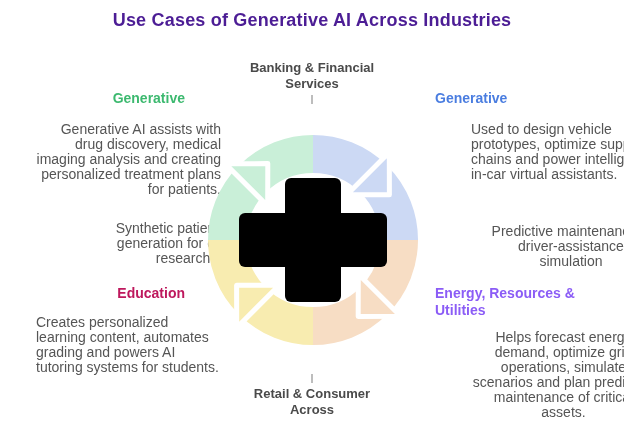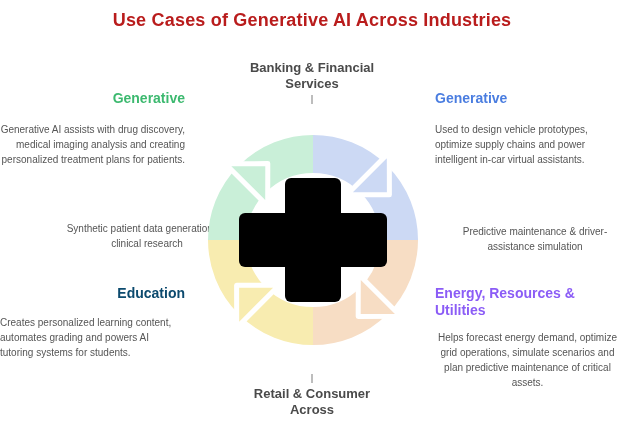--- a/index.html
+++ b/index.html
@@ -7,43 +7,43 @@
     width:624px;height:432px;
     background:#ffffff;
     font-family:"Liberation Sans", sans-serif;
     position:relative;
     overflow:hidden;
     color:#4f4f4f;
   }
   .stage{position:absolute;inset:0;width:624px;height:432px;}
   .title{
     position:absolute;top:10px;left:0;width:624px;
-    text-align:center;font-size:18px;font-weight:bold;color:#b91c1c;
+    text-align:center;font-size:18px;font-weight:bold;color:#4c1d95;
     letter-spacing:.2px;
   }
   .center-label{
     position:absolute;left:212px;width:200px;text-align:center;
     font-size:13px;font-weight:bold;color:#4a4a4a;line-height:16px;
   }
   .center-label.top{top:60px;}
   .center-label.bottom{top:386px;}
   .connector{
     position:absolute;left:311px;width:2px;background:#bdbdbd;
   }
   .connector.top{top:95px;height:9px;}
   .connector.bottom{top:374px;height:9px;}
   .heading{
     position:absolute;font-size:14px;font-weight:bold;line-height:17px;
   }
   .heading.healthcare{top:90px;left:0;width:185px;text-align:right;color:#3cb96f;}
   .heading.automotive{top:90px;left:435px;width:185px;text-align:left;color:#4a7de0;}
-  .heading.education{top:285px;left:0;width:185px;text-align:right;color:#0c4a6e;}
+  .heading.education{top:285px;left:0;width:185px;text-align:right;color:#be185d;}
   .heading.energy{top:285px;left:435px;width:160px;text-align:left;color:#8b5cf6;}
   .body-text{
-    position:absolute;font-size:10px;line-height:15px;color:#555555;
+    position:absolute;font-size:14px;line-height:15px;color:#555555;margin-left:36px;
   }
   .body-text.hc{top:122px;left:0;width:185px;text-align:right;}
   .body-text.note-left{top:221px;left:8px;width:190px;text-align:center;padding-left:44px;}
   .body-text.edu{top:315px;left:0;width:185px;text-align:left;}
   .body-text.auto{top:122px;left:435px;width:183px;text-align:left;}
   .body-text.note-right{top:224px;left:455px;width:160px;text-align:center;}
   .body-text.energy{top:330px;left:435px;width:185px;text-align:center;}
   .cycle-wrap{position:absolute;left:193px;top:120px;width:240px;height:240px;}
 </style>
 </head>

